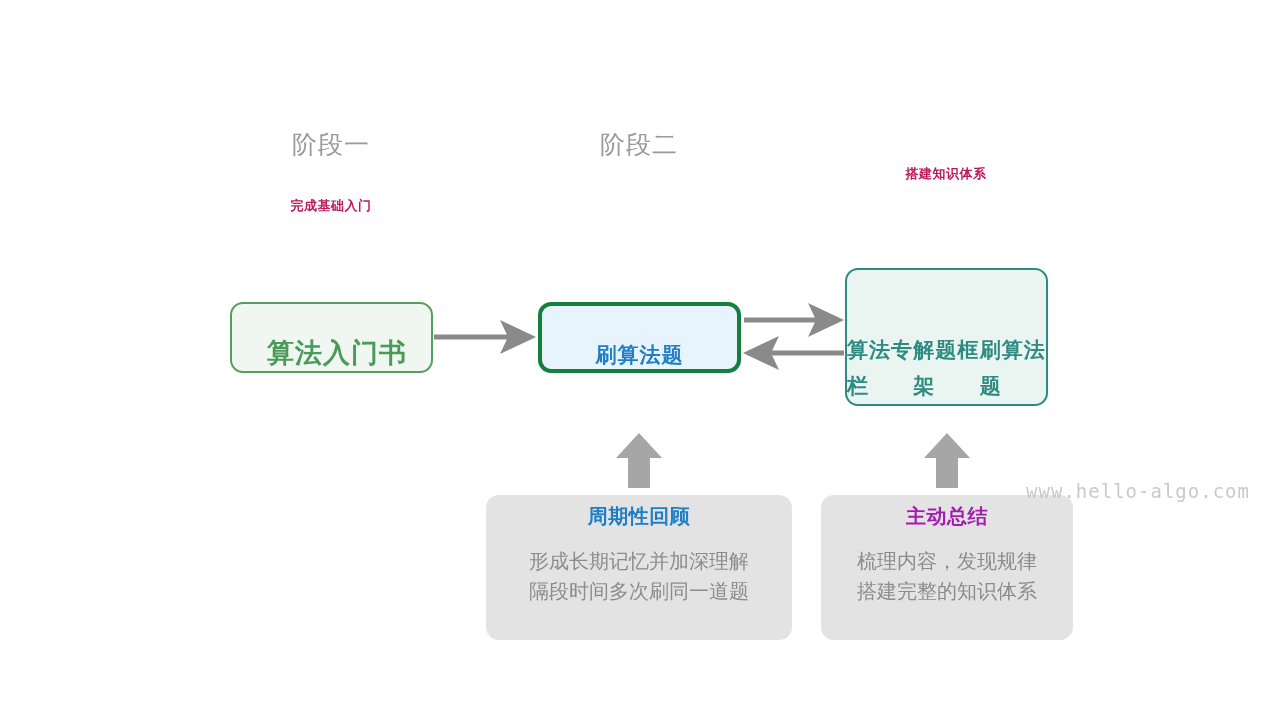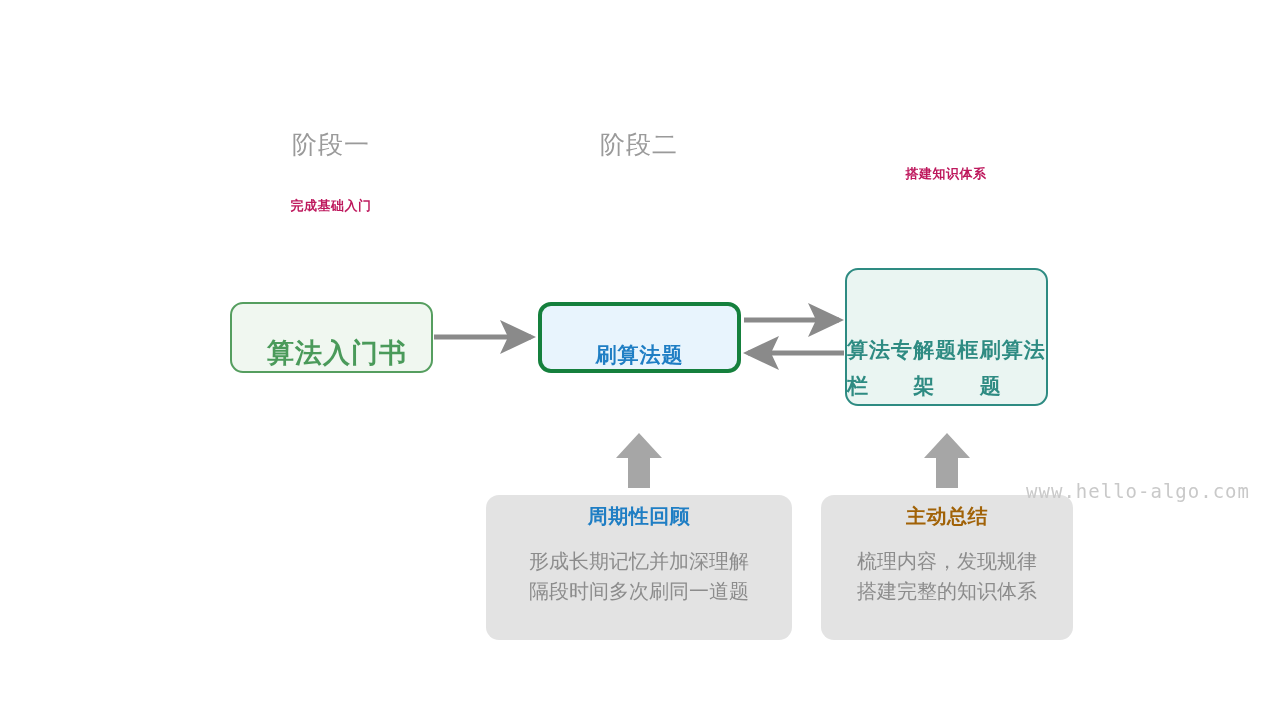--- a/index.html
+++ b/index.html
@@ -102,21 +102,21 @@
   #note-review { left: 486px; top: 495px; width: 306px; height: 145px; }
   #note-summary { left: 821px; top: 495px; width: 252px; height: 145px; }
   .note-title {
     font-size: 20px;
     font-weight: bold;
     line-height: 26px;
     letter-spacing: 0.5px;
     white-space: nowrap;
   }
   #note-review .note-title { color: #1f7ec4; }
-  #note-summary .note-title { color: #a16207; text-align: center; }
+  #note-summary .note-title { color: #a21caf; text-align: center; }
   .note-body {
     margin-top: 17px;
     font-size: 20px;
     color: #8c8c8c;
     line-height: 30px;
     text-align: center;
     white-space: nowrap;
   }
 
   

